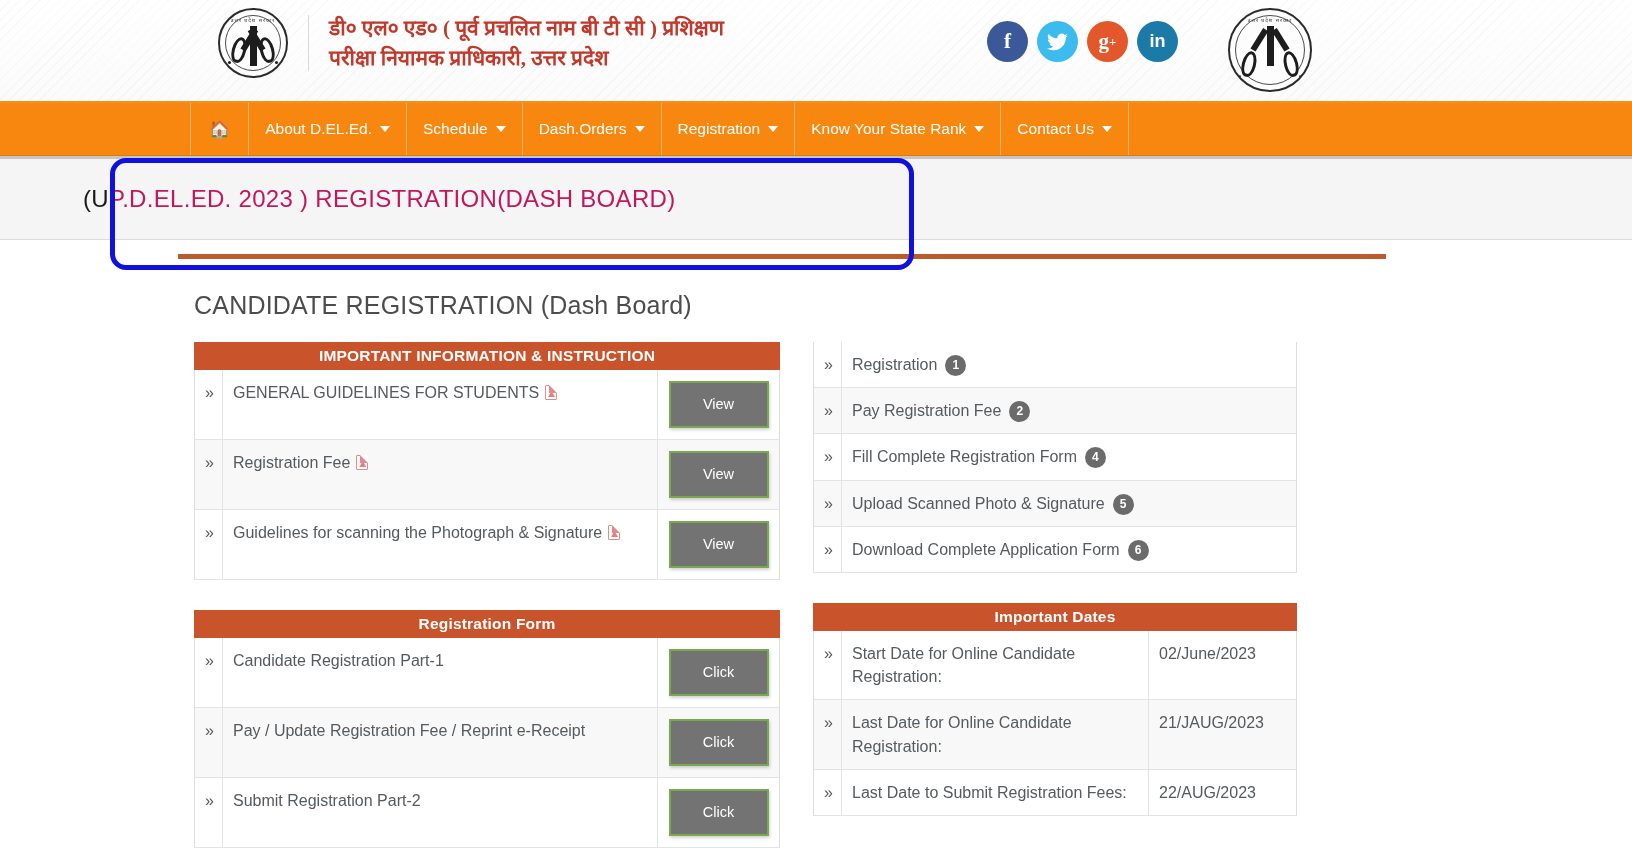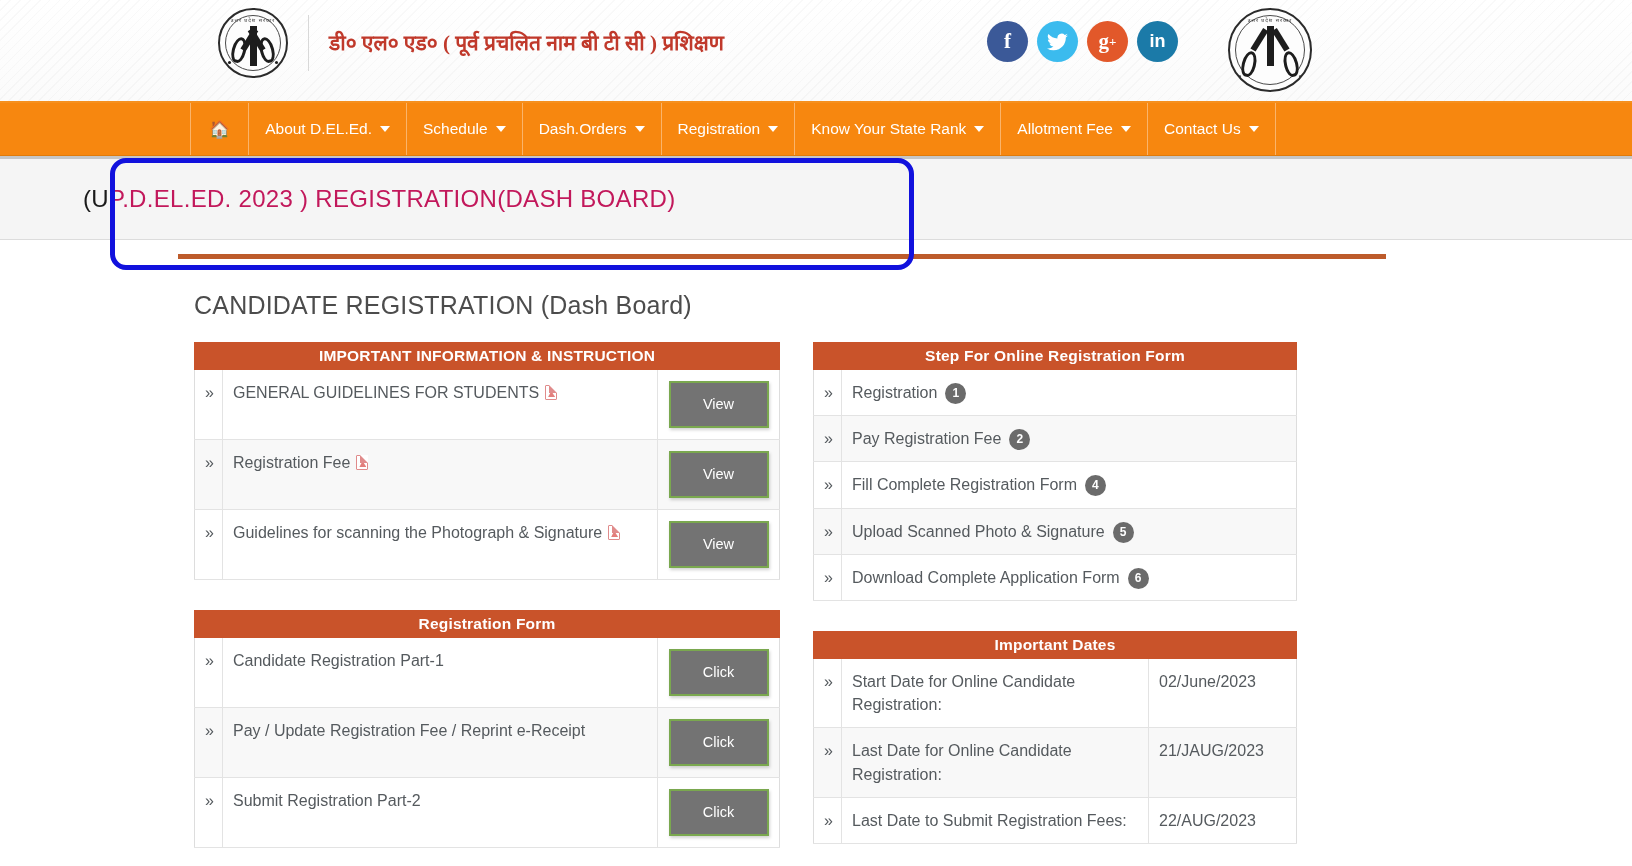--- a/index.html
+++ b/index.html
@@ -262,20 +262,21 @@
         <div class="em-y1"></div>
         <div class="em-y2"></div>
         <div class="em-fish-l"></div>
         <div class="em-fish-r"></div>
         <div class="em-dot-l"></div>
         <div class="em-dot-r"></div>
       </div>
       <div class="brand-sep"></div>
       <div class="brand-text">
         <div>डी० एल० एड० ( पूर्व प्रचलित नाम बी टी सी ) प्रशिक्षण</div>
+        <div>परीक्षा नियामक प्राधिकारी, उत्तर प्रदेश</div>
       </div>
     </div>
 
     <div class="social-row">
       <div class="social s-fb">f</div>
       <div class="social s-tw">
         <svg width="21" height="18" viewBox="0 0 24 20" aria-hidden="true">
           <path fill="#ffffff" d="M24 2.6c-.9.4-1.8.7-2.8.8 1-.6 1.8-1.6 2.2-2.7-1 .6-2 1-3.1 1.2A4.9 4.9 0 0 0 11.9 6 14 14 0 0 1 1.7.9 4.9 4.9 0 0 0 3.2 7.4c-.8 0-1.5-.2-2.2-.6 0 2.4 1.7 4.4 4 4.8-.7.2-1.5.2-2.2.1.6 2 2.4 3.4 4.6 3.4A9.9 9.9 0 0 1 0 17.3 14 14 0 0 0 7.5 19.5c9.1 0 14-7.5 14-14v-.7c1-.7 1.8-1.5 2.5-2.2z"></path>
         </svg>
       </div>
@@ -317,24 +318,20 @@
     </div>
     <div class="nav-item">
       <span>Registration</span>
       <span class="caret"></span>
     </div>
     <div class="nav-item">
       <span>Know Your State Rank</span>
       <span class="caret"></span>
     </div>
     <div class="nav-item">
-      <span>Allotment Fee</span>
-      <span class="caret"></span>
-    </div>
-    <div class="nav-item">
       <span>Contact Us</span>
       <span class="caret"></span>
     </div>
   </nav>
 
   <div class="title-band">
     <h1><span class="t-dark">(U</span><span>P.D.EL.ED. 2023 ) REGISTRATION(DASH BOARD)</span></h1>
   </div>
 
   <div class="content-wrap">
@@ -391,21 +388,20 @@
 
           </tbody>
             </table>
         </div>
 
       </div>
 
       <div class="col-right">
 
         <div class="panel">
-          <div class="panel-head">Step For Online Registration Form</div>
           <table class="panel-table">
             <tbody>
                 <tr>
               <td class="bullet">»</td>
               <td class="label"><span>Registration</span><span class="step-badge">1</span></td>
             </tr>
             <tr>
               <td class="bullet">»</td>
               <td class="label"><span>Pay Registration Fee</span><span class="step-badge">2</span></td>
             </tr>

